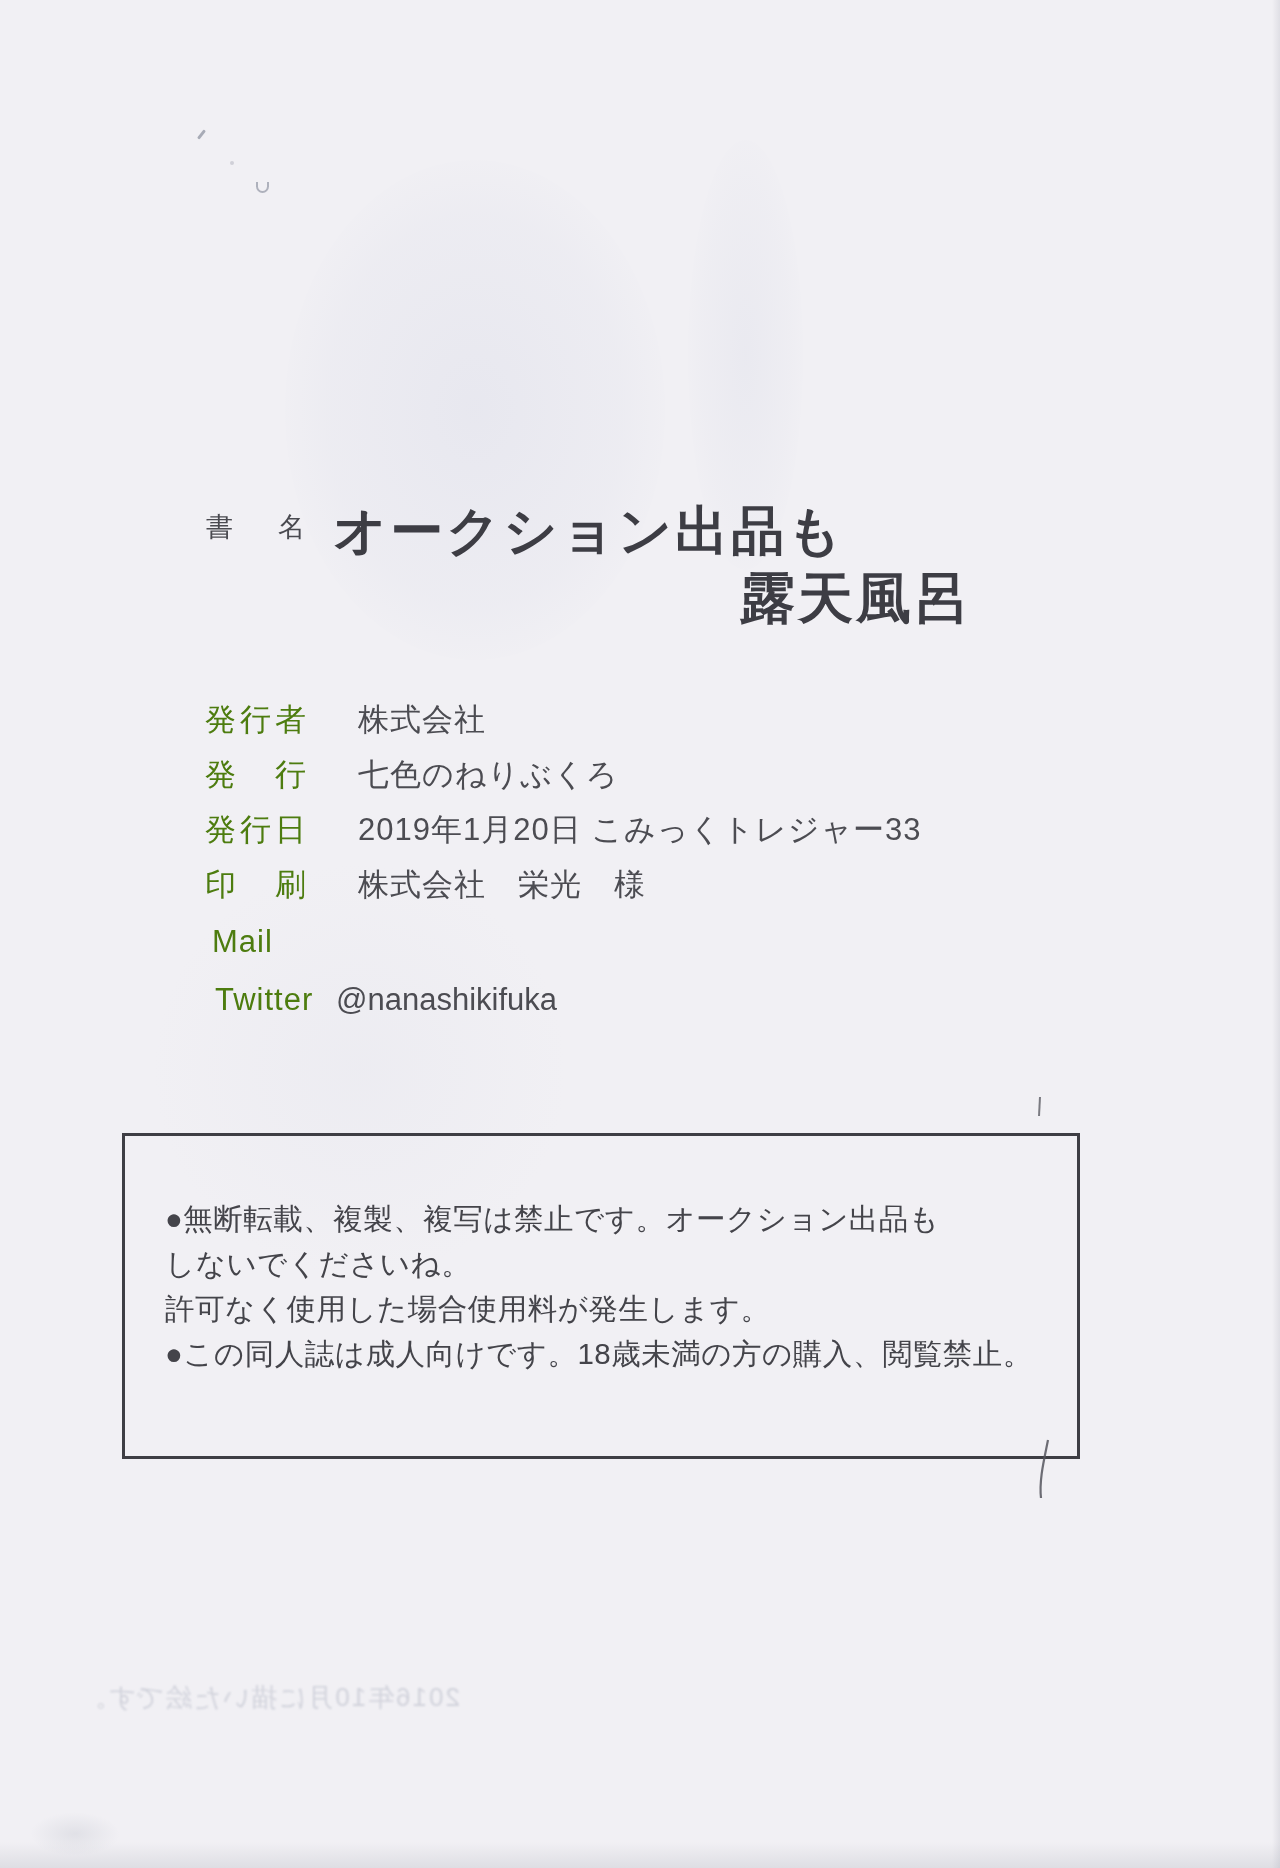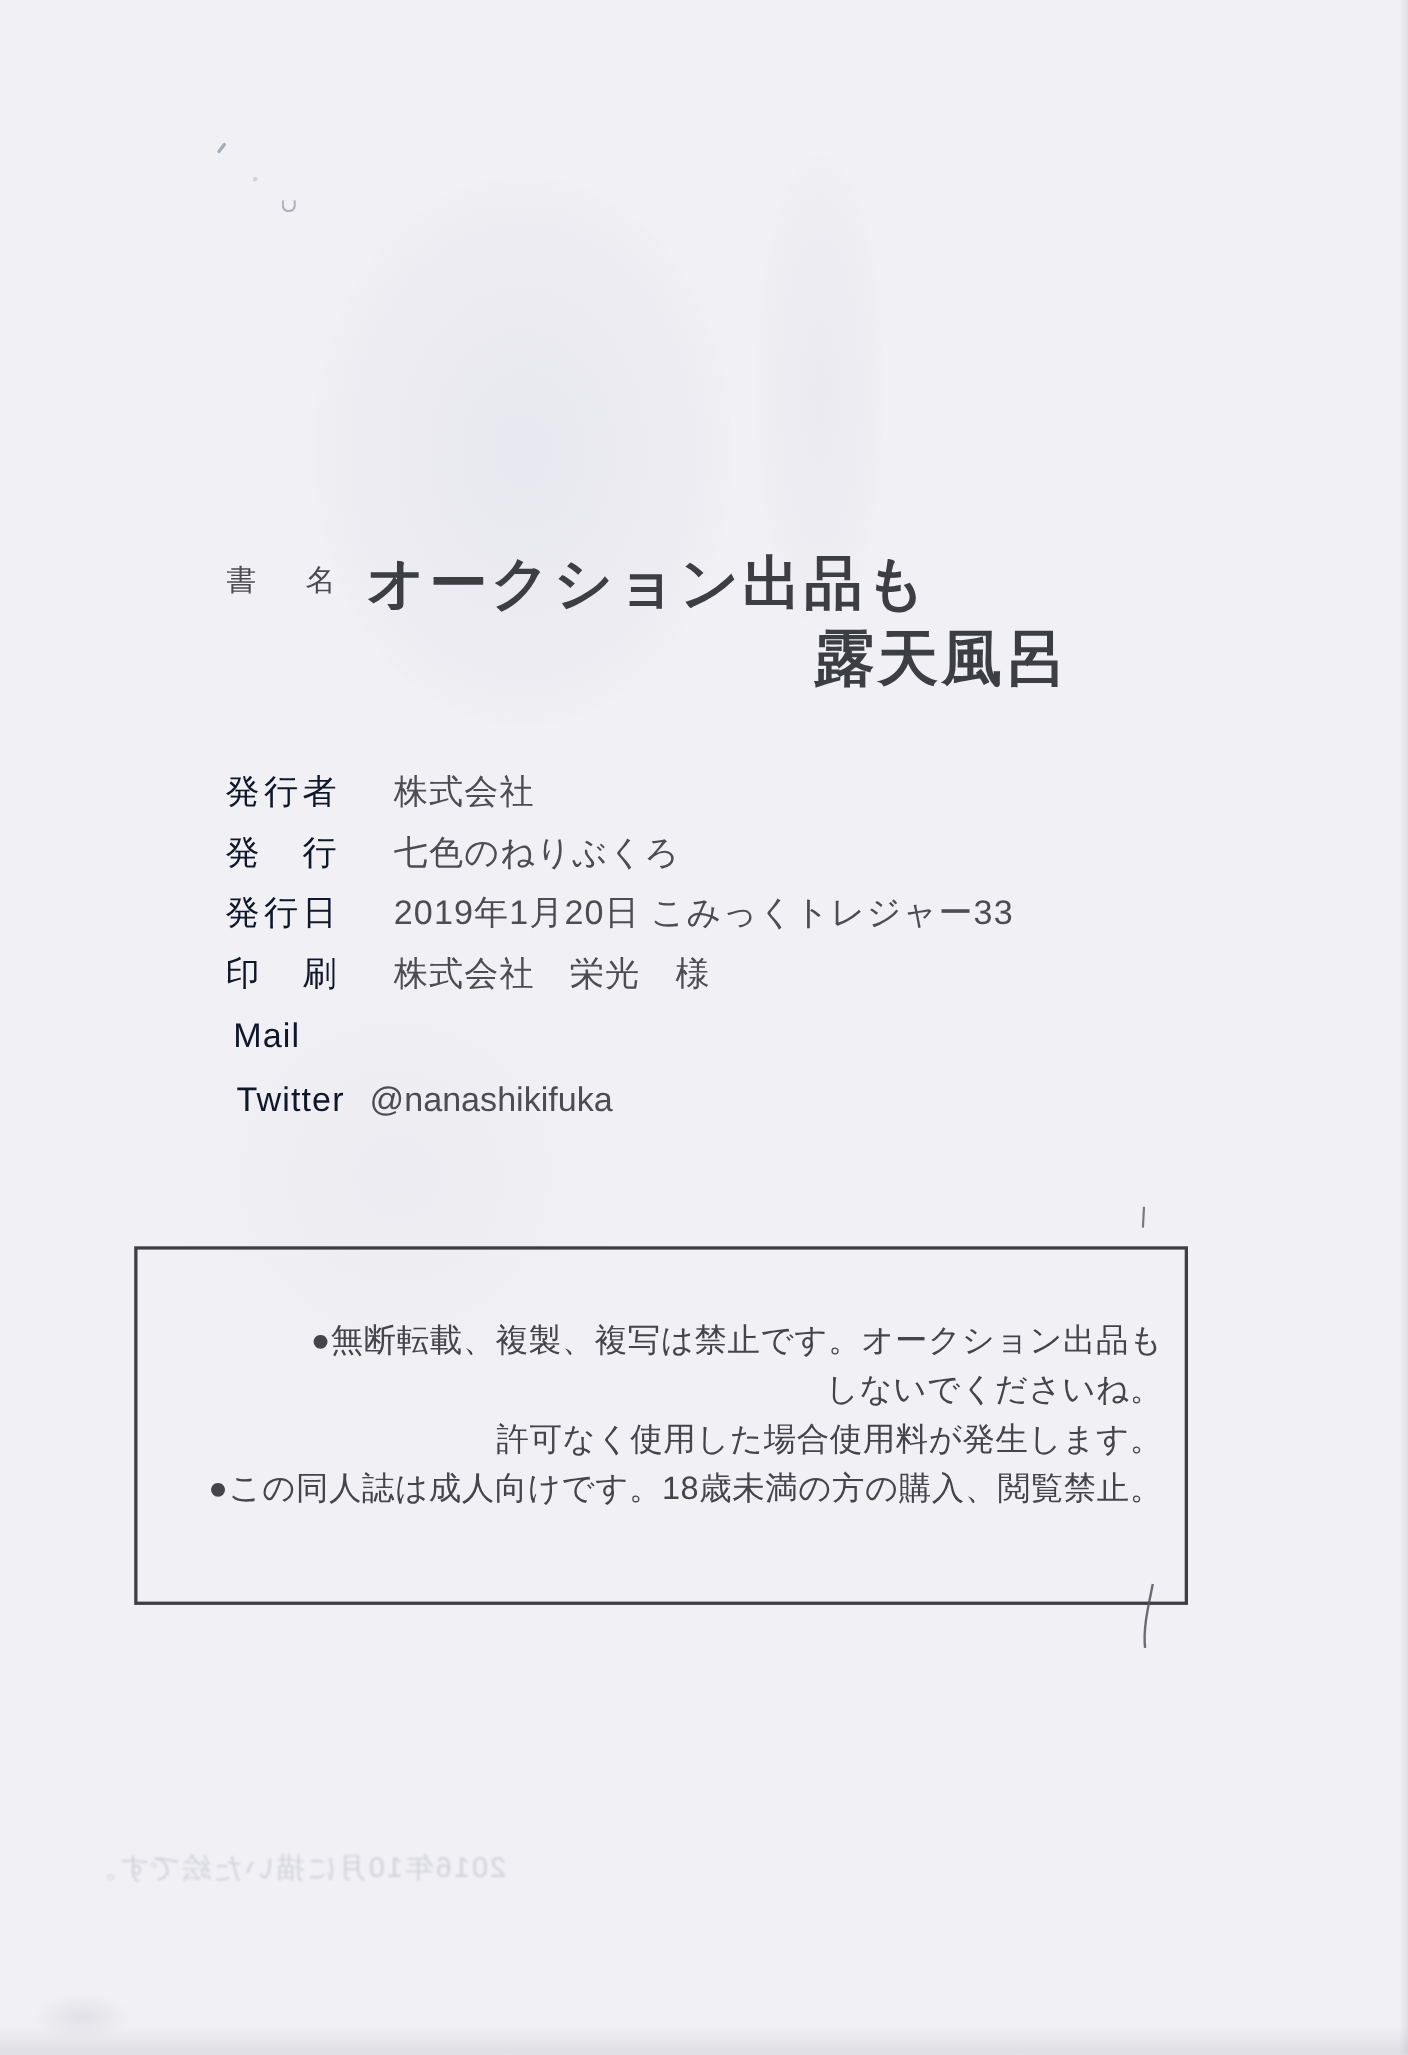--- a/index.html
+++ b/index.html
@@ -41,30 +41,30 @@
     left:333px;top:504px;
     font-size:53px;font-weight:600;letter-spacing:3px;color:#3d3d44;
   }
   .title-line2{
     left:740px;top:571px;
     font-size:55px;font-weight:600;letter-spacing:3px;color:#3d3d44;
   }
 
   
   .info-row{position:absolute;left:0;top:0;width:100%;height:40px;}
-  .info-row .lbl{position:absolute;left:205px;font-size:31px;letter-spacing:4px;color:#0f172a;}
+  .info-row .lbl{position:absolute;left:205px;font-size:31px;letter-spacing:4px;color:#4d7c0f;}
   .info-row .val{position:absolute;left:358px;font-size:31px;letter-spacing:1px;color:#4c4c52;}
   .row-0{top:699px;} .row-1{top:754px;} .row-2{top:809px;} .row-3{top:864px;}
   .row-4{top:924px;} .row-4 .lbl{left:212px;letter-spacing:1px;} .row-4 .val{left:350px;letter-spacing:0;}
   .row-5{top:982px;} .row-5 .lbl{left:215px;letter-spacing:1px;} .row-5 .val{left:336px;letter-spacing:0;}
 
   
   .notice-box{
     position:absolute;left:122px;top:1133px;width:952px;height:320px;
-    border:3px solid #3e3e44;background:transparent;text-align:right;
+    border:3px solid #3e3e44;background:transparent;
   }
   .notice-lines{position:absolute;left:40px;top:60px;right:20px;}
   .notice-line{font-size:29.5px;line-height:45px;letter-spacing:0.5px;color:#44444a;white-space:nowrap;}
 
   
   .pen-top{position:absolute;left:1035px;top:1096px;}
   .pen-bottom{position:absolute;left:1032px;top:1438px;}
 
   .bleed-text{
     position:absolute;left:70px;top:1680px;width:390px;

